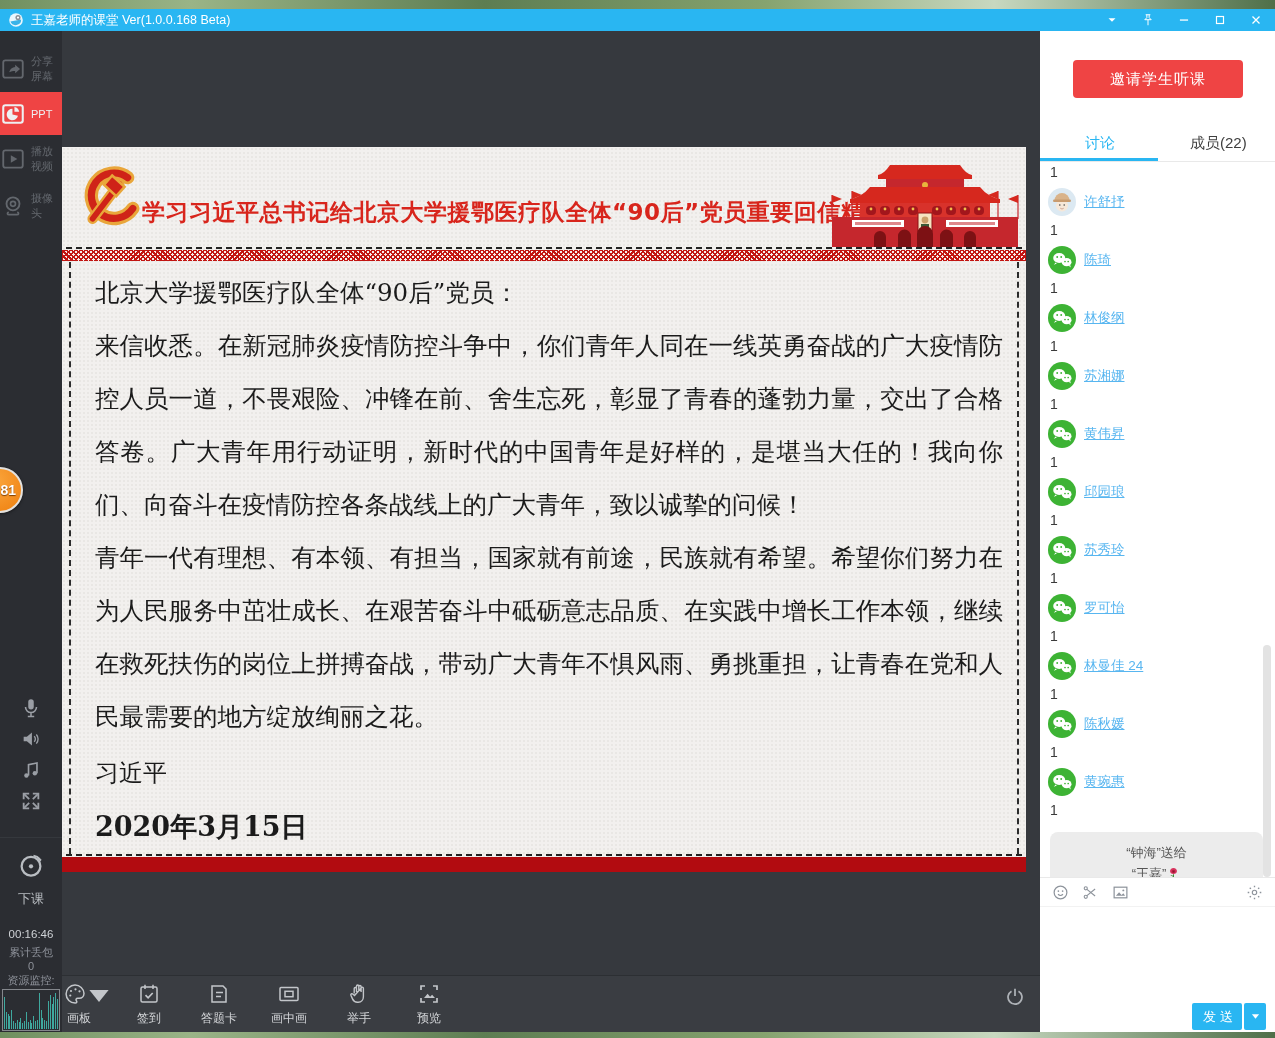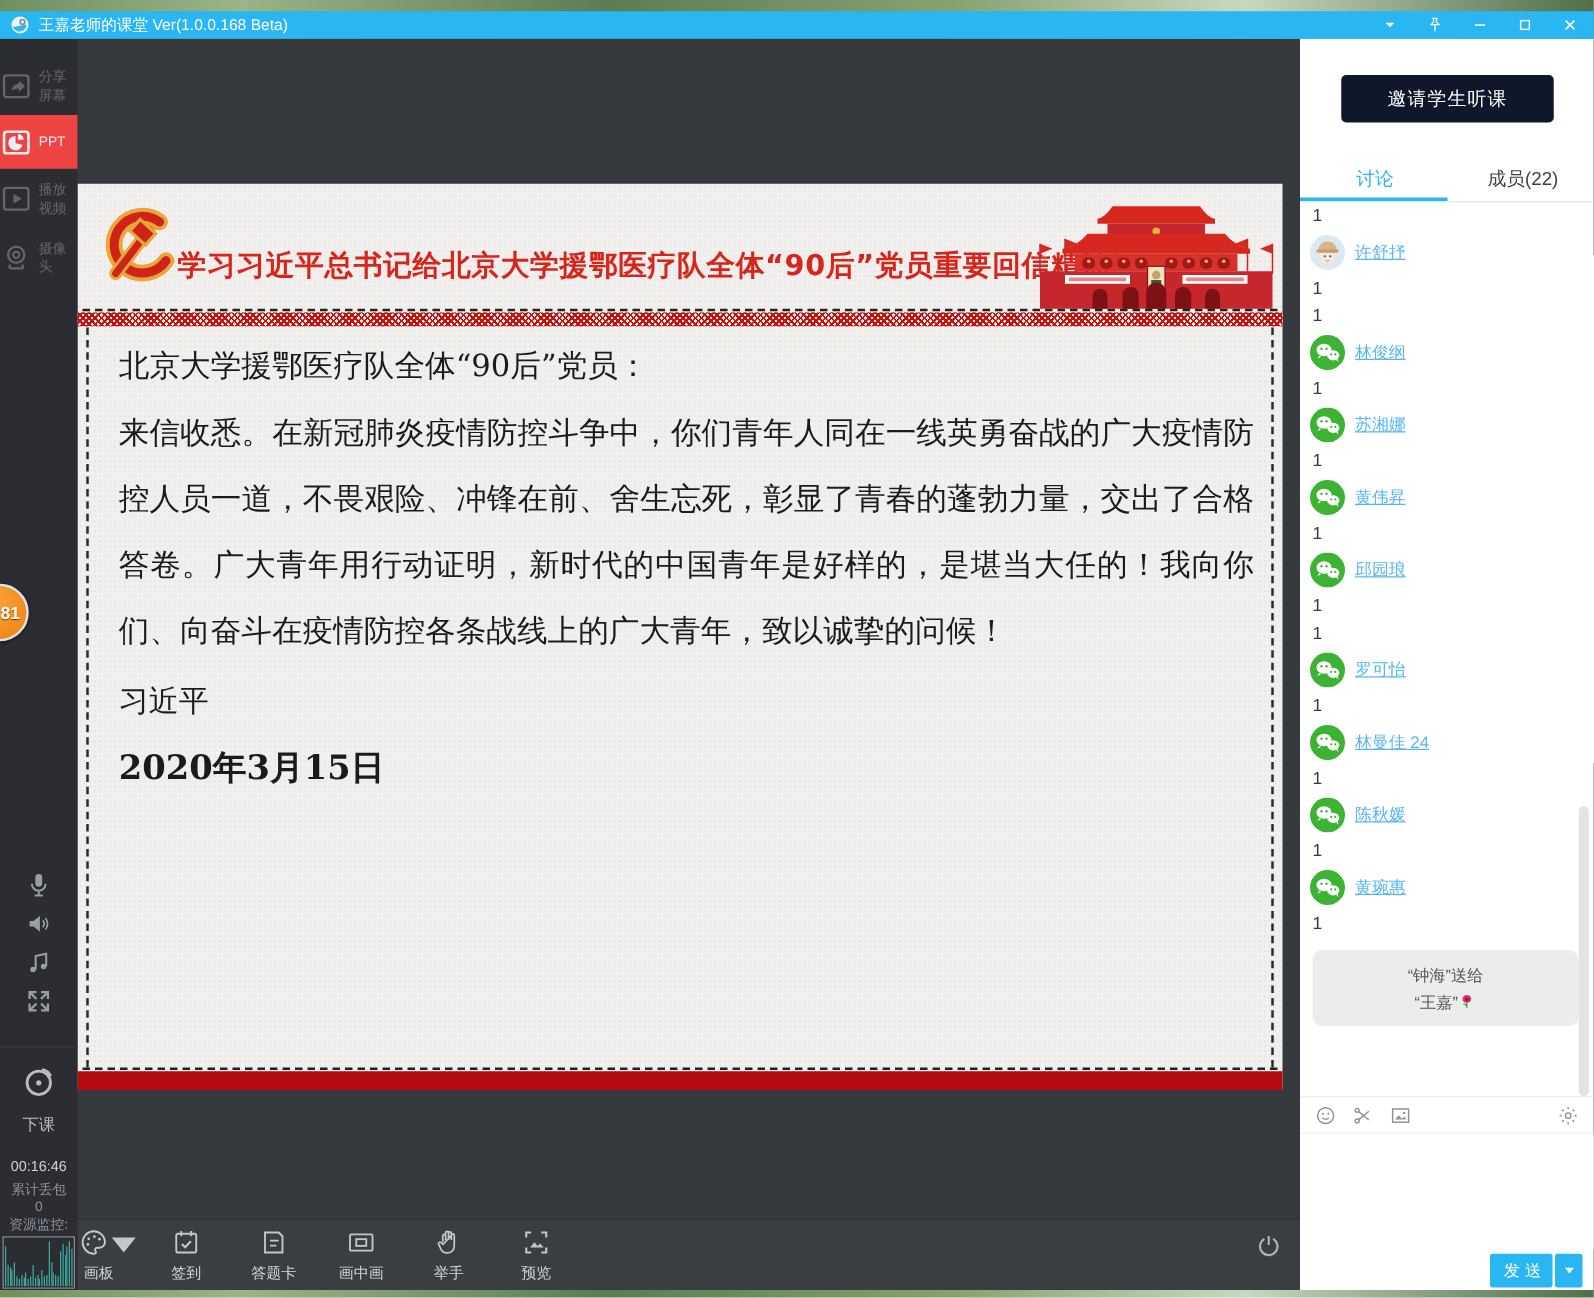--- a/index.html
+++ b/index.html
@@ -70,21 +70,21 @@
   .toolbar-items { display:flex; align-items:flex-start; gap:36px; }
   .tb-item { width:34px; display:flex; flex-direction:column; align-items:center; gap:4px; color:#c3c6ca; cursor:pointer; }
   .tb-item svg { width:24px; height:24px; display:block; }
   .tb-item-label { font-size:12px; color:#d3d5d8; white-space:nowrap; }
   .tb-item .with-caret { display:flex; align-items:flex-start; }
   .caret { width:8px; height:8px; margin-top:2px; }
   .power-btn { position:absolute; right:14px; top:10px; color:#aeb2b7; cursor:pointer; }
   .power-btn svg { width:22px; height:22px; }
   
   .rightpanel { position:absolute; left:1040px; top:0; width:235px; height:100%; background:#fff; }
-  .invite-btn { position:absolute; left:33px; top:29px; width:170px; height:38px; background:#0f172a; color:#fff;
+  .invite-btn { position:absolute; left:33px; top:29px; width:170px; height:38px; background:#ef4444; color:#fff;
     font-size:15px; border:none; border-radius:4px; cursor:pointer; letter-spacing:1px; }
   .tabs { position:absolute; left:0; top:103px; width:100%; height:27px; }
   .tab { position:absolute; font-size:15px; cursor:pointer; }
   .tab-discuss { left:45px; color:#29b6f2; }
   .tab-members { left:150px; color:#3f3f3f; }
   .tab-underline { position:absolute; left:0; top:127px; width:118px; height:3px; background:#29b6f2; }
   .tabs-divider { position:absolute; left:0; top:130px; width:100%; height:1px; background:#e9e9e9; }
   .chatlist { position:absolute; left:0; top:131px; width:100%; height:715px; overflow:hidden; padding:0 10px 0 8px; }
   .msg-head { display:flex; align-items:center; gap:8px; height:28px; margin-top:8px; }
   .avatar { width:28px; height:28px; flex:0 0 28px; }
@@ -329,20 +329,21 @@
               <g fill="#7d1114">
                 <path d="M52 90v-10a6 6 0 0 1 12 0v10zM76 90v-11a6.5 6.5 0 0 1 13 0v11zM95 90v-13a8 8 0 0 1 16 0v13zM118 90v-11a6.5 6.5 0 0 1 13 0v11zM142 90v-10a6 6 0 0 1 12 0v10z"></path>
               </g>
             </svg></span>
       </header>
       <div class="dash-top"></div>
       <div class="checker"></div>
       <div class="letter">
         <p>北京大学援鄂医疗队全体“90后”党员：</p>
         <p>来信收悉。在新冠肺炎疫情防控斗争中，你们青年人同在一线英勇奋战的广大疫情防控人员一道，不畏艰险、冲锋在前、舍生忘死，彰显了青春的蓬勃力量，交出了合格答卷。广大青年用行动证明，新时代的中国青年是好样的，是堪当大任的！我向你们、向奋斗在疫情防控各条战线上的广大青年，致以诚挚的问候！</p>
+        <p>青年一代有理想、有本领、有担当，国家就有前途，民族就有希望。希望你们努力在为人民服务中茁壮成长、在艰苦奋斗中砥砺意志品质、在实践中增长工作本领，继续在救死扶伤的岗位上拼搏奋战，带动广大青年不惧风雨、勇挑重担，让青春在党和人民最需要的地方绽放绚丽之花。</p>
         <p class="sig-line">习近平</p>
         <p class="date-line">2020年3月15日</p>
       </div>
       <div class="dash-bottom"></div>
       <div class="redband"></div>
     </section>
 
     <div class="toolbar">
       <div class="toolbar-items" id="toolbar-items">
           <div class="tb-item">
@@ -449,20 +450,36 @@
                 <circle cx="11.8" cy="17" r=".8" fill="#4a4a4a"></circle>
                 <circle cx="16.2" cy="17" r=".8" fill="#4a4a4a"></circle>
                 <path d="M12.3 20.2c1.1.9 2.3.9 3.4 0" stroke="#c09080" stroke-width=".8" fill="none"></path>
               </svg>
             </span>
       <span class="msg-name">许舒抒</span>
     </div>
     <div class="msg-text">1</div>
   </div>
         <div class="msg">
+    <div class="msg-head">
+      <span class="avatar">
+              <svg viewBox="0 0 28 28">
+                <circle cx="14" cy="14" r="14" fill="#3db334"></circle>
+                <ellipse cx="11.2" cy="12" rx="6" ry="5" fill="#fff"></ellipse>
+                <circle cx="9.2" cy="11" r=".95" fill="#3db334"></circle>
+                <circle cx="13.2" cy="11" r=".95" fill="#3db334"></circle>
+                <path d="M7.6 16.4l-1.8 2.3 3-1.2z" fill="#fff"></path>
+                <ellipse cx="18.6" cy="16.2" rx="4.9" ry="4.1" fill="#fff"></ellipse>
+                <circle cx="17" cy="15.5" r=".85" fill="#3db334"></circle>
+                <circle cx="20.2" cy="15.5" r=".85" fill="#3db334"></circle>
+                <path d="M20.8 19.7l2 1.8-.7-2.7z" fill="#fff"></path>
+              </svg>
+            </span>
+      <span class="msg-name">陈琦</span>
+    </div>
     <div class="msg-text">1</div>
   </div>
         <div class="msg">
     <div class="msg-head">
       <span class="avatar">
               <svg viewBox="0 0 28 28">
                 <circle cx="14" cy="14" r="14" fill="#3db334"></circle>
                 <ellipse cx="11.2" cy="12" rx="6" ry="5" fill="#fff"></ellipse>
                 <circle cx="9.2" cy="11" r=".95" fill="#3db334"></circle>
                 <circle cx="13.2" cy="11" r=".95" fill="#3db334"></circle>
@@ -528,20 +545,36 @@
                 <circle cx="17" cy="15.5" r=".85" fill="#3db334"></circle>
                 <circle cx="20.2" cy="15.5" r=".85" fill="#3db334"></circle>
                 <path d="M20.8 19.7l2 1.8-.7-2.7z" fill="#fff"></path>
               </svg>
             </span>
       <span class="msg-name">邱园琅</span>
     </div>
     <div class="msg-text">1</div>
   </div>
         <div class="msg">
+    <div class="msg-head">
+      <span class="avatar">
+              <svg viewBox="0 0 28 28">
+                <circle cx="14" cy="14" r="14" fill="#3db334"></circle>
+                <ellipse cx="11.2" cy="12" rx="6" ry="5" fill="#fff"></ellipse>
+                <circle cx="9.2" cy="11" r=".95" fill="#3db334"></circle>
+                <circle cx="13.2" cy="11" r=".95" fill="#3db334"></circle>
+                <path d="M7.6 16.4l-1.8 2.3 3-1.2z" fill="#fff"></path>
+                <ellipse cx="18.6" cy="16.2" rx="4.9" ry="4.1" fill="#fff"></ellipse>
+                <circle cx="17" cy="15.5" r=".85" fill="#3db334"></circle>
+                <circle cx="20.2" cy="15.5" r=".85" fill="#3db334"></circle>
+                <path d="M20.8 19.7l2 1.8-.7-2.7z" fill="#fff"></path>
+              </svg>
+            </span>
+      <span class="msg-name">苏秀玲</span>
+    </div>
     <div class="msg-text">1</div>
   </div>
         <div class="msg">
     <div class="msg-head">
       <span class="avatar">
               <svg viewBox="0 0 28 28">
                 <circle cx="14" cy="14" r="14" fill="#3db334"></circle>
                 <ellipse cx="11.2" cy="12" rx="6" ry="5" fill="#fff"></ellipse>
                 <circle cx="9.2" cy="11" r=".95" fill="#3db334"></circle>
                 <circle cx="13.2" cy="11" r=".95" fill="#3db334"></circle>

